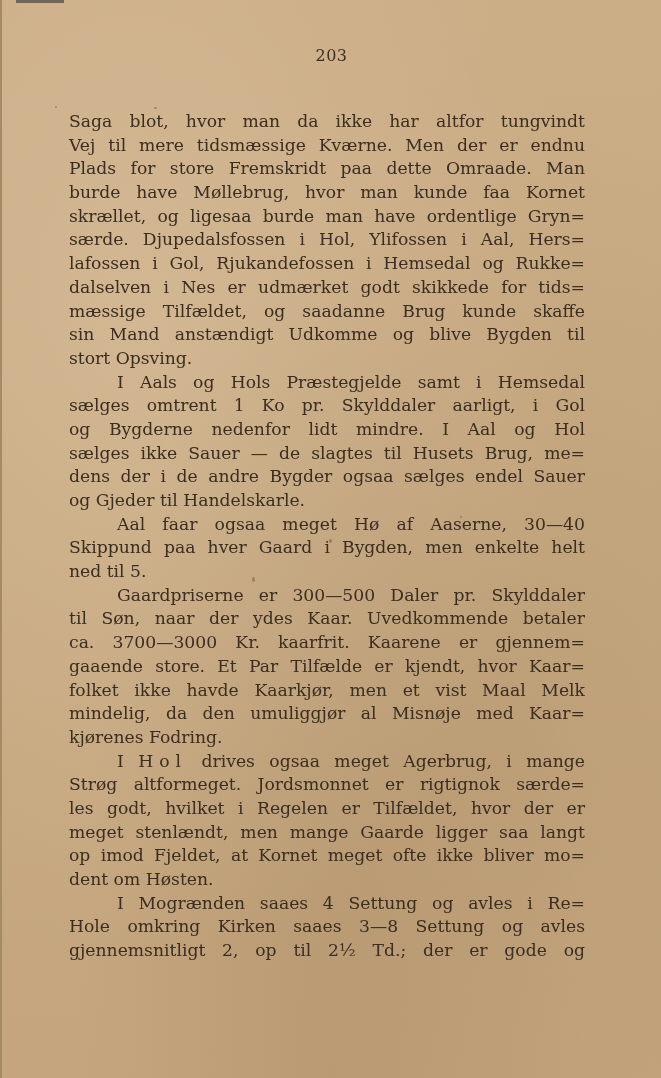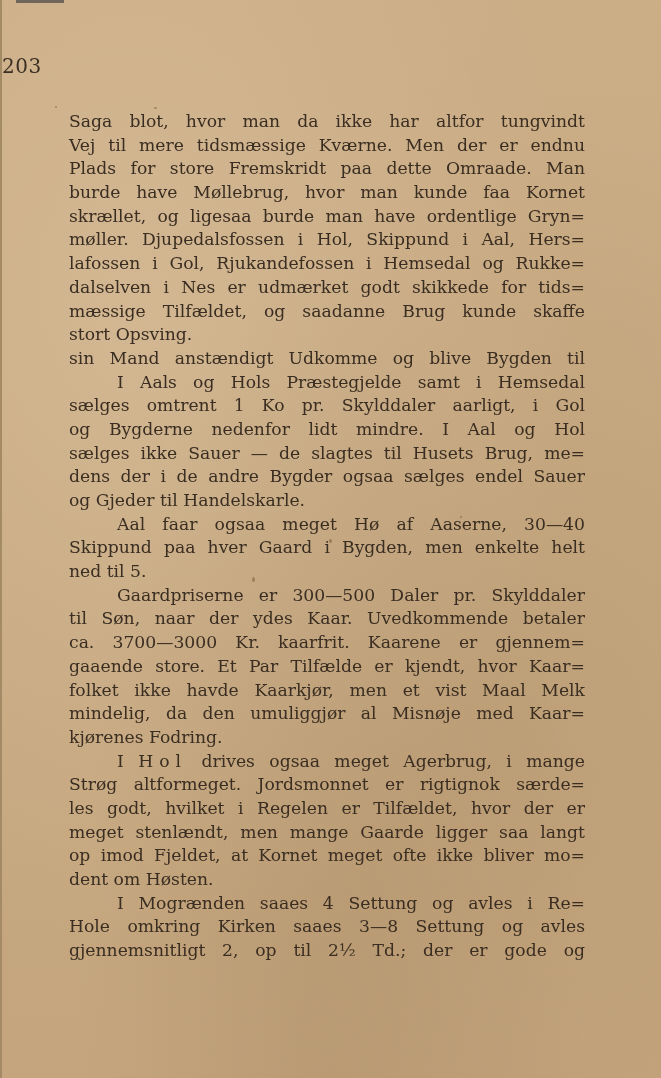--- a/index.html
+++ b/index.html
@@ -29,23 +29,24 @@
       left: 14px;
       top: 0;
       width: 48px;
       height: 3px;
       background: #6f6659;
     }
     .page-number {
       position: absolute;
       left: 0;
       width: 100%;
-      top: 54px;
+      top: 46px;
+      text-align: center;
       font-family: "DejaVu Serif", serif;
-      font-size: 20px;
+      font-size: 16px;
       color: #3b2f24;
       letter-spacing: 0.5px;
     }
     .text-block {
       position: absolute;
       left: 67px;
       top: 110px;
       width: 516px;
       font-family: "DejaVu Serif", serif;
       font-size: 17.2px;
@@ -81,26 +82,26 @@
 
 <div class="page">
   <div class="top-edge"></div>
   <div class="page-number">203</div>
   <div class="text-block" id="text-block">
       <span class="line">Saga blot, hvor man da ikke har altfor tungvindt</span>
       <span class="line">Vej til mere tidsmæssige Kværne.  Men der er endnu</span>
       <span class="line">Plads for store Fremskridt paa dette Omraade.  Man</span>
       <span class="line">burde have Møllebrug, hvor man kunde faa Kornet</span>
       <span class="line">skrællet, og ligesaa burde man have ordentlige Gryn=</span>
-      <span class="line">møller.  Djupedalsfossen i Hol, Skippund i Aal, Hers=</span>
+      <span class="line">særde.  Djupedalsfossen i Hol, Ylifossen i Aal, Hers=</span>
       <span class="line">lafossen i Gol, Rjukandefossen i Hemsedal og Rukke=</span>
       <span class="line">dalselven i Nes er udmærket godt skikkede for tids=</span>
       <span class="line">mæssige Tilfældet, og saadanne Brug kunde skaffe</span>
+      <span class="line">sin Mand anstændigt Udkomme og blive Bygden til</span>
       <span class="line last">stort Opsving.</span>
-      <span class="line">sin Mand anstændigt Udkomme og blive Bygden til</span>
       <span class="line indent">I Aals og Hols Præstegjelde samt i Hemsedal</span>
       <span class="line">sælges omtrent 1 Ko pr. Skylddaler aarligt, i Gol</span>
       <span class="line">og Bygderne nedenfor lidt mindre.  I Aal og Hol</span>
       <span class="line">sælges ikke Sauer — de slagtes til Husets Brug, me=</span>
       <span class="line">dens der i de andre Bygder ogsaa sælges endel Sauer</span>
       <span class="line last">og Gjeder til Handelskarle.</span>
       <span class="line indent">Aal faar ogsaa meget Hø af Aaserne, 30—40</span>
       <span class="line">Skippund paa hver Gaard i Bygden, men enkelte helt</span>
       <span class="line last">ned til 5.</span>
       <span class="line indent">Gaardpriserne er 300—500 Daler pr. Skylddaler</span>

